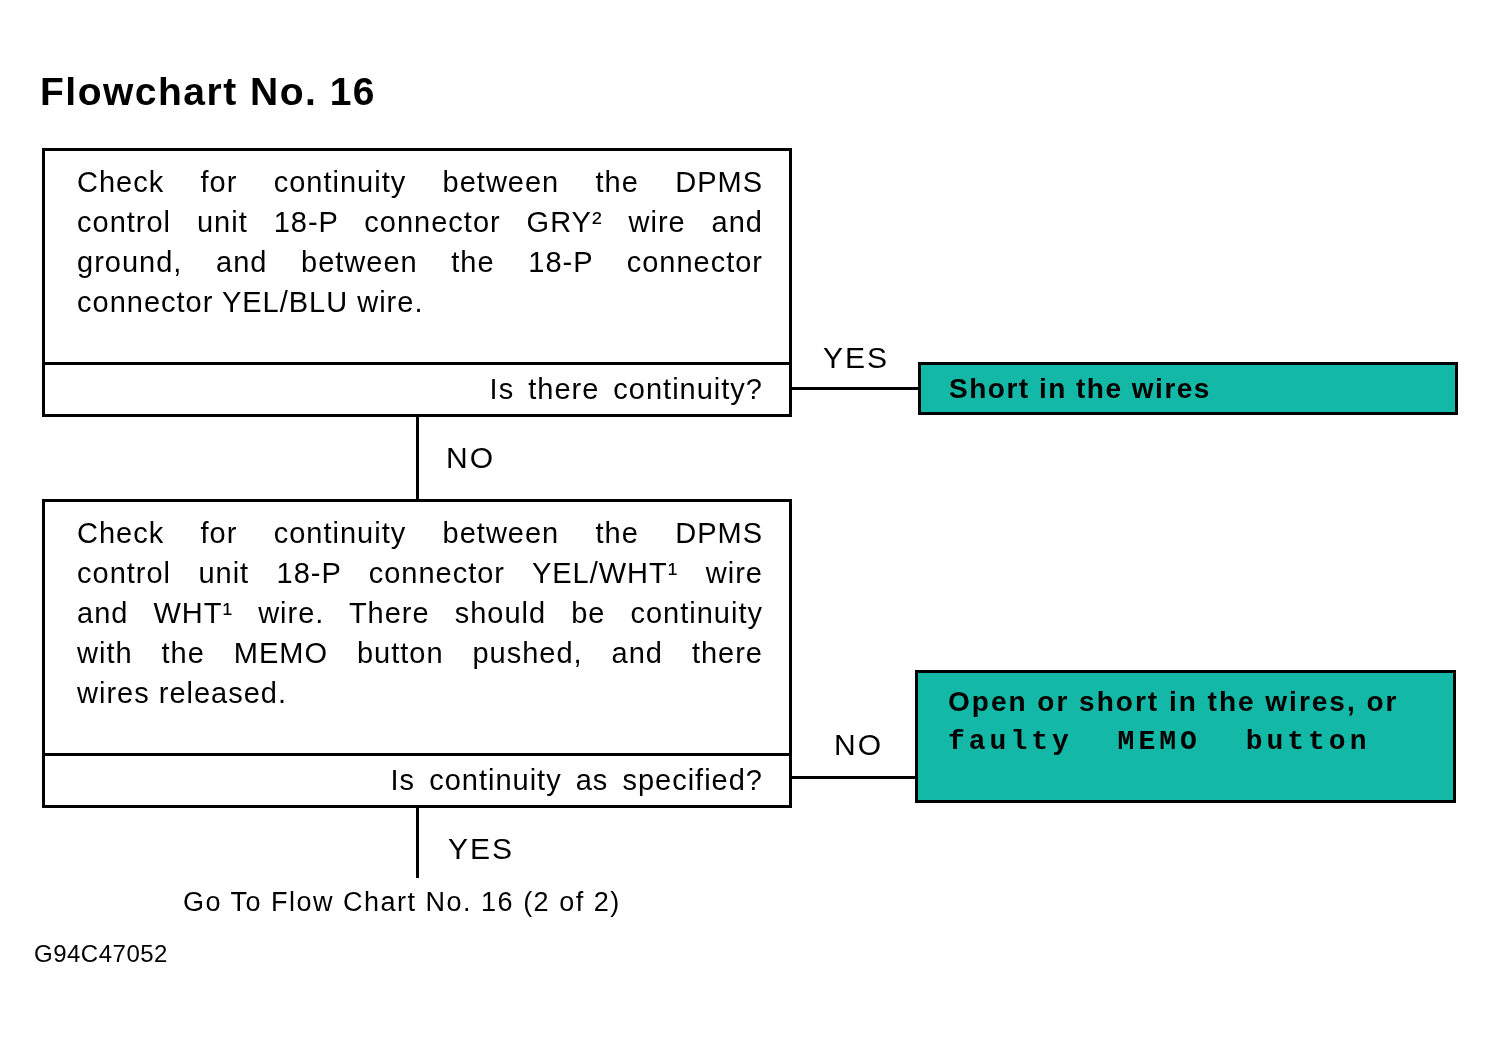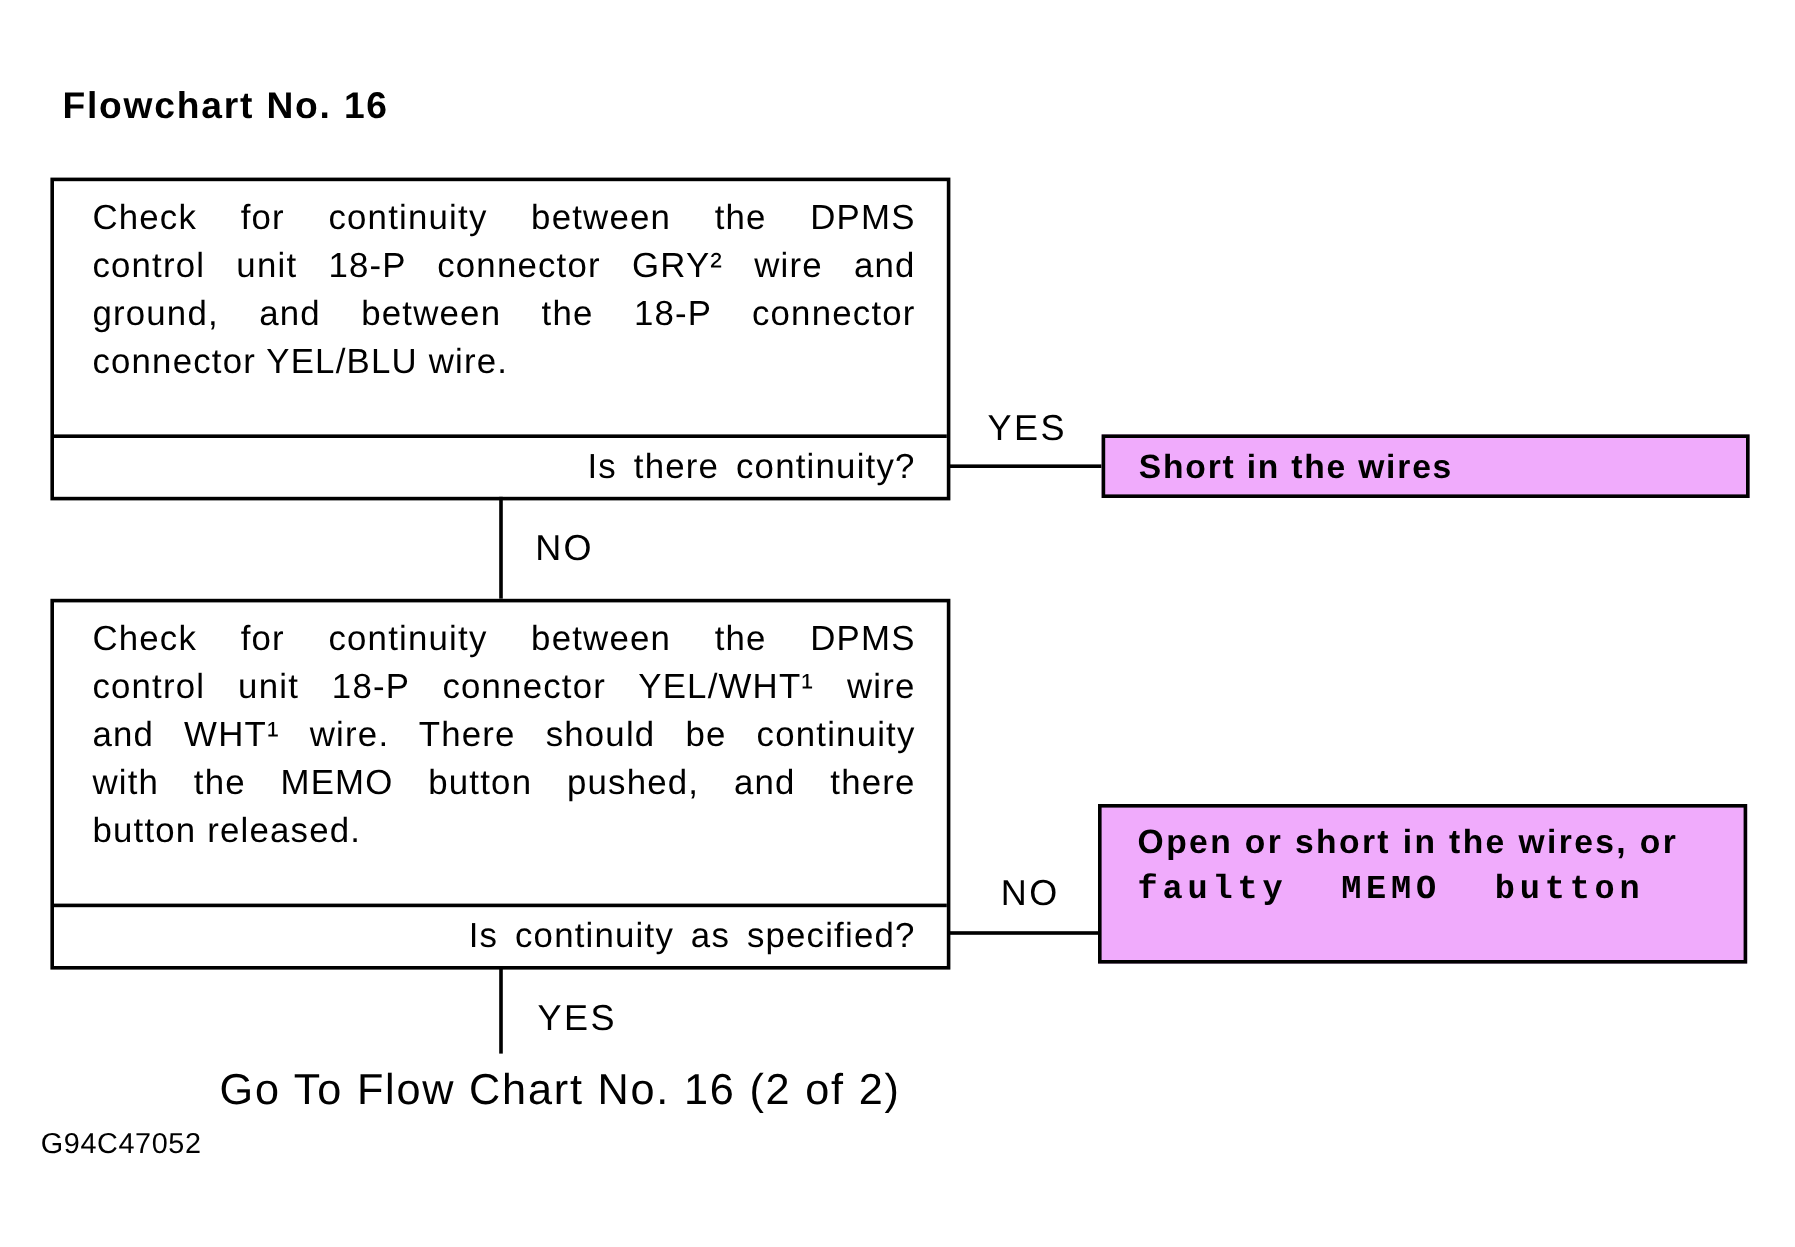--- a/index.html
+++ b/index.html
@@ -15,24 +15,23 @@
     position: relative;
     width: 1496px;
     height: 1039px;
     background: #ffffff;
     overflow: hidden;
   }
   .abs { position: absolute; }
 
   .page-title {
     left: 40px; top: 70px;
-    font-size: 31px;
+    font-size: 39px;
     font-weight: 700;
     letter-spacing: 1.5px;
-    margin-left: 12px;
   }
 
   
   .node {
     left: 42px;
     width: 750px;
     border: 3px solid #000;
     box-sizing: border-box;
     background: #fff;
   }
@@ -62,21 +61,21 @@
   }
   #step1-node { top: 148px; }
   #step1-body { height: 211px; box-sizing: border-box; }
   #step2-node { top: 499px; }
   #step2-body { height: 251px; box-sizing: border-box; }
 
   
   .result-box {
     border: 3px solid #000;
     box-sizing: border-box;
-    background: #f0abfc;
+    background: #14b8a6;
     font-weight: 700;
     font-size: 28px;
     letter-spacing: 2px;
   }
   #result1 {
     left: 918px; top: 362px;
     width: 540px; height: 53px;
     line-height: 48px;
     padding: 0 0 0 28px;
     letter-spacing: 1.5px;
@@ -106,21 +105,21 @@
     font-size: 30px;
     letter-spacing: 2px;
   }
   #label-yes1 { left: 823px; top: 341px; }
   #label-no1  { left: 446px; top: 441px; }
   #label-no2  { left: 834px; top: 728px; }
   #label-yes2 { left: 448px; top: 832px; }
 
   .goto-text {
     left: 183px; top: 887px;
-    font-size: 36px;
+    font-size: 27px;
     letter-spacing: 1.5px;
   }
   .figure-code {
     left: 34px; top: 940px;
     font-size: 24px;
     letter-spacing: 0.5px;
   }
 </style>
 </head>
 <body>
@@ -145,21 +144,21 @@
 
   <div class="abs vline" id="conn-no1"></div>
   <div class="abs branch-label" id="label-no1">NO</div>
 
   <div class="abs node" id="step2-node">
     <div class="node-body" id="step2-body">
       <div class="jline">Check for continuity between the DPMS</div>
       <div class="jline">control unit 18-P connector YEL/WHT¹ wire</div>
       <div class="jline">and WHT¹ wire. There should be continuity</div>
       <div class="jline">with the MEMO button pushed, and there</div>
-      <div class="jline last">button released.</div>
+      <div class="jline last">wires released.</div>
     </div>
     <div class="node-question">Is continuity as specified?</div>
   </div>
 
   <div class="abs branch-label" id="label-no2">NO</div>
   <div class="abs hline" id="conn-no2"></div>
   <div class="abs result-box" id="result2">
     <div>Open or short in the wires, or</div>
     <div class="wide">faulty MEMO button</div>
   </div>

